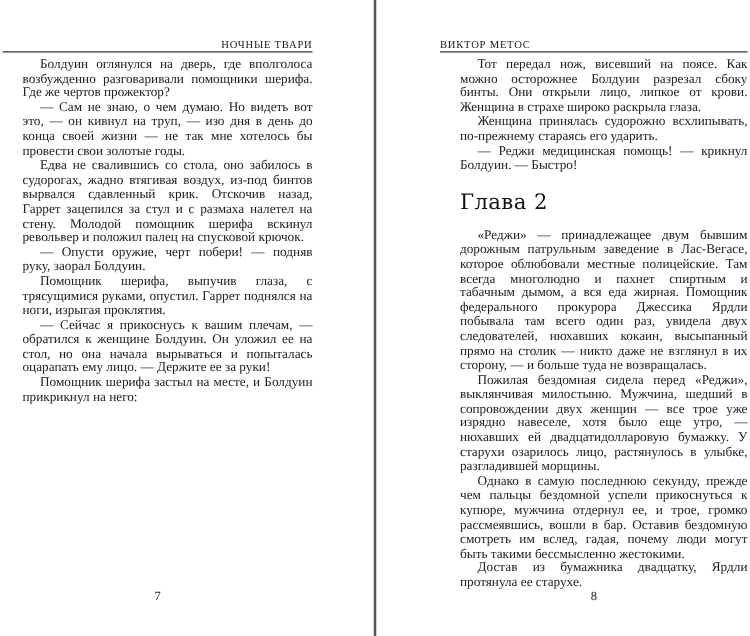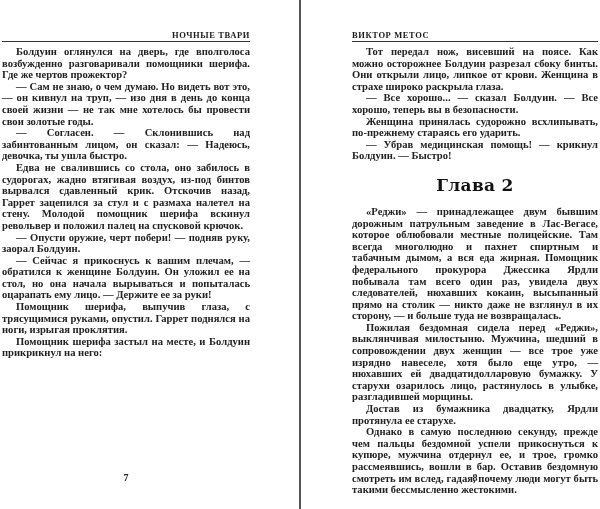--- a/index.html
+++ b/index.html
@@ -25,21 +25,20 @@
       left: 299px;
       top: 0;
       width: 2px;
       height: 509px;
       background: #555555;
     }
     .page {
       position: absolute;
       top: 0;
       height: 412px;
-      font-weight: bold;
     }
     .page.left { left: 2px; width: 248px; }
     .page.right { left: 352px; width: 246px; }
 
     .running-head {
       position: absolute;
       top: 31px;
       left: 0;
       right: 0;
       font-family: "Liberation Serif", serif;
@@ -49,38 +48,37 @@
       height: 9px;
       border-bottom: 1px solid #333333;
       padding-bottom: 1px;
     }
     .page.left .running-head { text-align: right; }
     .page.right .running-head { text-align: left; }
 
     .body-text {
       position: absolute;
       top: 46px;
-      left: 0;
+      left: 16px;
       right: 0;
       font-family: "Liberation Serif", serif;
       font-size: 10.6px;
       line-height: 11.6px;
       text-align: justify;
       color: #222222;
     }
     .body-text p {
       margin: 0;
       text-indent: 14px;
       hyphens: manual;
     }
     .page.left .body-text p.first { text-indent: 14px; }
     .chapter-title {
       font-family: "DejaVu Serif", serif;
       font-size: 17px;
-      text-align: center;
       margin: 13px 0 11px 0;
       line-height: 20px;
       color: #111111;
       letter-spacing: 0.3px;
     }
     .folio {
       position: absolute;
       top: 472px;
       left: 0; right: 0;
       text-align: center;
@@ -92,41 +90,39 @@
 </head>
 <body>
 
 <div class="spread">
 
   <div class="page left">
     <div class="running-head">НОЧНЫЕ ТВАРИ</div>
     <div class="body-text">
       <p class="first">Болдуин оглянулся на дверь, где вполголоса возбужденно разговаривали помощники шерифа. Где же чертов прожектор?</p>
       <p>— Сам не знаю, о чем думаю. Но видеть вот это, — он кивнул на труп, — изо дня в день до конца своей жизни — не так мне хотелось бы провести свои золотые годы.</p>
-      <p>— Согласен. — Склонившись над забинтованным лицом, он сказал: — Надеюсь, девочка, ты ушла быстро.</p>
       <p>Едва не свалившись со стола, оно забилось в судорогах, жадно втягивая воздух, из-под бинтов вырвался сдавленный крик. Отскочив назад, Гаррет зацепился за стул и с размаха налетел на стену. Молодой помощник шерифа вскинул револьвер и положил палец на спусковой крючок.</p>
       <p>— Опусти оружие, черт побери! — подняв руку, заорал Болдуин.</p>
+      <p>Помощник шерифа, выпучив глаза, с трясущимися руками, опустил. Гаррет поднялся на ноги, изрыгая проклятия.</p>
       <p>— Сейчас я прикоснусь к вашим плечам, — обратился к женщине Болдуин. Он уложил ее на стол, но она начала вырываться и попыталась оцарапать ему лицо. — Держите ее за руки!</p>
-      <p>Помощник шерифа, выпучив глаза, с трясущимися руками, опустил. Гаррет поднялся на ноги, изрыгая проклятия.</p>
       <p>Помощник шерифа застыл на месте, и Болдуин прикрикнул на него:</p>
     </div>
     <div class="folio">7</div>
   </div>
 
   <div class="gutter"></div>
 
   <div class="page right">
     <div class="running-head">ВИКТОР МЕТОС</div>
     <div class="body-text">
       <p>Тот передал нож, висевший на поясе. Как можно осторожнее Болдуин разрезал сбоку бинты. Они открыли лицо, липкое от крови. Женщина в страхе широко раскрыла глаза.</p>
-      <p>— Все хорошо... — сказал Болдуин. — Все хорошо, теперь вы в безопасности.</p>
       <p>Женщина принялась судорожно всхлипывать, по-прежнему стараясь его ударить.</p>
-      <p>— Убрав медицинская помощь! — крикнул Болдуин. — Быстро!</p>
+      <p>— Реджи медицинская помощь! — крикнул Болдуин. — Быстро!</p>
       <div class="chapter-title">Глава 2</div>
       <p>«Реджи» — принадлежащее двум бывшим дорожным патрульным заведение в Лас-Вегасе, которое облюбовали местные полицейские. Там всегда многолюдно и пахнет спиртным и табачным дымом, а вся еда жирная. Помощник федерального прокурора Джессика Ярдли побывала там всего один раз, увидела двух следователей, нюхавших кокаин, высыпанный прямо на столик — никто даже не взглянул в их сторону, — и больше туда не возвращалась.</p>
       <p>Пожилая бездомная сидела перед «Реджи», выклянчивая милостыню. Мужчина, шедший в сопровождении двух женщин — все трое уже изрядно навеселе, хотя было еще утро, — нюхавших ей двадцатидолларовую бумажку. У старухи озарилось лицо, растянулось в улыбке, разгладившей морщины.</p>
+      <p>Однако в самую последнюю секунду, прежде чем пальцы бездомной успели прикоснуться к купюре, мужчина отдернул ее, и трое, громко рассмеявшись, вошли в бар. Оставив бездомную смотреть им вслед, гадая, почему люди могут быть такими бессмысленно жестокими.</p>
       <p>Достав из бумажника двадцатку, Ярдли протянула ее старухе.</p>
-      <p>Однако в самую последнюю секунду, прежде чем пальцы бездомной успели прикоснуться к купюре, мужчина отдернул ее, и трое, громко рассмеявшись, вошли в бар. Оставив бездомную смотреть им вслед, гадая, почему люди могут быть такими бессмысленно жестокими.</p>
     </div>
     <div class="folio">8</div>
   </div>
 
 </div>
 
 </body></html>

